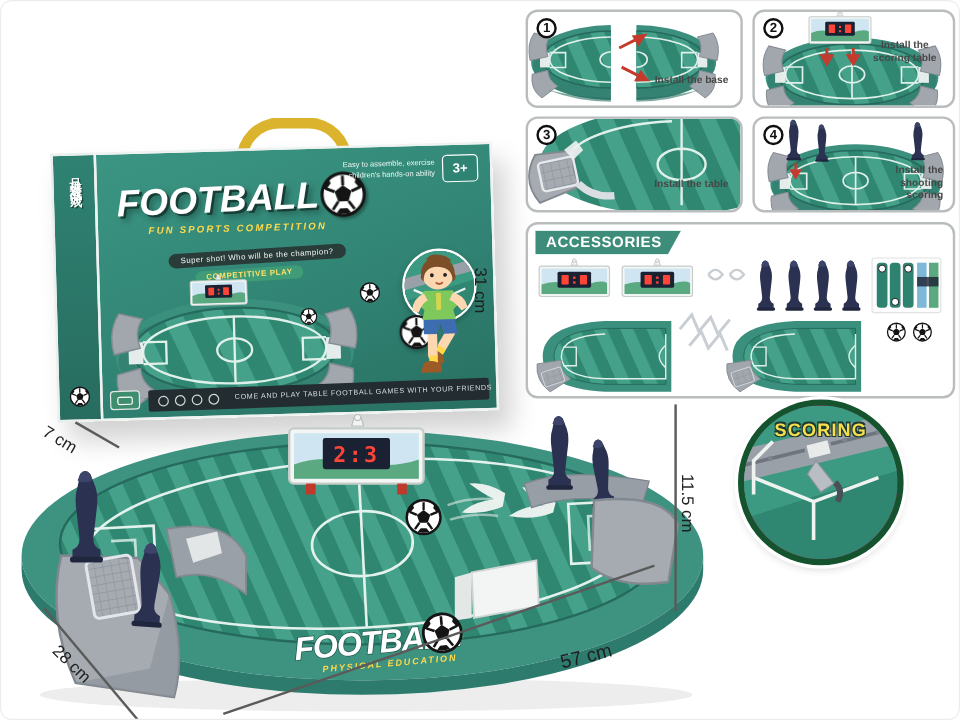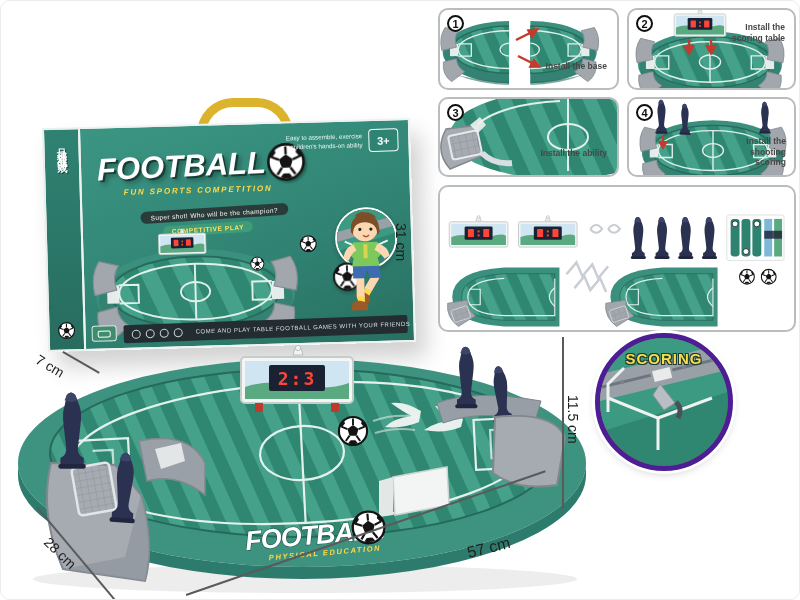--- a/index.html
+++ b/index.html
@@ -54,37 +54,37 @@
   .cert-icon{width:9px;height:9px;border:1px solid #cfd8d4;border-radius:50%;flex:0 0 auto;}
   .strip-text{color:#d8dee0;font-size:6px;letter-spacing:.5px;margin-left:8px;white-space:nowrap;}
 
   
   .step{position:absolute;background:#fff;border:2px solid #b9bdbd;border-radius:10px;overflow:hidden;}
   .step svg{position:absolute;inset:0;width:100%;height:100%;}
   .step-num{position:absolute;left:7px;top:5px;width:17px;height:17px;border-radius:50%;border:2.5px solid #101010;
             background:#fff;color:#101010;font-weight:bold;font-size:11px;display:flex;align-items:center;justify-content:center;z-index:2;}
   .step-caption{position:absolute;font-size:8.5px;font-weight:bold;color:#474747;z-index:2;line-height:1.25;}
   .cap-br{right:10px;bottom:16px;text-align:right;}
-  .cap-tr{right:9px;top:12px;width:62px;text-align:right;}
+  .cap-tr{right:9px;top:22px;width:62px;text-align:center;}
   .cap-br2{right:8px;bottom:7px;width:66px;text-align:right;}
 
   
   .accessories{position:absolute;left:437px;top:184px;width:358px;height:147px;background:#fff;
                border:2px solid #b9bdbd;border-radius:10px;overflow:hidden;}
   .acc-header{position:absolute;left:6px;top:5px;background:#3e8d7a;color:#fff;font-weight:800;font-size:12.5px;
               letter-spacing:.5px;padding:3px 16px 3px 9px;z-index:2;
               clip-path:polygon(0 0,100% 0,calc(100% - 11px) 100%,0 100%);}
   .acc-art{position:absolute;left:4px;right:4px;top:26px;bottom:2px;}
 
   
   .product-svg{position:absolute;left:4px;top:344px;width:602px;height:254px;}
 
   
-  .scoring{position:absolute;left:594px;top:332px;width:138px;height:138px;border-radius:50%;
-           border:5px solid #4c1d95;box-shadow:0 0 0 3px #fff,0 3px 8px rgba(0,0,0,.18);overflow:hidden;background:#be185d;}
+  .scoring{position:absolute;left:614px;top:332px;width:138px;height:138px;border-radius:50%;
+           border:5px solid #14532d;box-shadow:0 0 0 3px #fff,0 3px 8px rgba(0,0,0,.18);overflow:hidden;background:#be185d;}
   .scoring svg{position:absolute;inset:0;width:100%;height:100%;}
   .scoring-label{position:absolute;top:12px;left:0;right:0;text-align:center;color:#f7df4b;font-weight:800;
                  font-size:15px;letter-spacing:1px;z-index:2;
                  text-shadow:1px 1px 0 #1d3a33,-1px 1px 0 #1d3a33,1px -1px 0 #1d3a33,-1px -1px 0 #1d3a33;}
 </style>
 </head>
 <body>
 
 <div class="stage">
 
@@ -304,39 +304,40 @@
       <g stroke="#e9f6f1" stroke-width="2" fill="none" opacity=".95">
         <path d="M120,2 a100,36 0 0 0 -88,34"></path>
         <line x1="128" y1="0" x2="128" y2="72"></line>
         <ellipse cx="128" cy="38" rx="20" ry="13"></ellipse>
       </g>
       <path d="M6,30 Q-6,52 10,70 L44,56 Q34,42 40,26 Z" fill="#a6abb2" stroke="#82888f" stroke-width="1.5"></path>
       <rect x="10" y="34" width="30" height="24" rx="3" fill="url(#net)" stroke="#e6e9ec" stroke-width="2" transform="rotate(-12 25 46)"></rect>
       <path d="M42,54 q12,12 30,10" stroke="#d9dee2" stroke-width="6" fill="none"></path>
       <path d="M30,26 l10,-8 6,8 -8,8 z" fill="#eef2f1" opacity=".9"></path>
     </svg>
-    <span class="step-caption cap-br">Install the ability</span>
+    <span class="step-caption cap-br">Install the table</span>
   </div>
 
   <div class="step" style="left:626px;top:96px;width:169px;height:80px;">
     <span class="step-num">4</span>
     <svg viewBox="0 0 165 76">
       <use href="#minitable" x="10" y="16" width="148" height="78"></use>
       <use href="#handle" x="24" y="0" width="16" height="35"></use>
       <use href="#handle" x="48" y="4" width="15" height="32"></use>
       <use href="#handle" x="128" y="2" width="15" height="33"></use>
       <g stroke="#c43b2e" stroke-width="2" fill="#c43b2e">
         <line x1="34" y1="37" x2="34" y2="44"></line>
           <polygon points="34,49 30.5,43 37.5,43"></polygon>
       </g>
     </svg>
     <span class="step-caption cap-br2">Install the shooting scoring</span>
   </div>
 
   <div class="accessories">
+    <div class="acc-header">ACCESSORIES</div>
     <svg class="acc-art" viewBox="0 0 350 118">
       <use href="#sboard" x="4" y="2" width="62" height="38"></use>
       <use href="#sboard" x="74" y="2" width="62" height="38"></use>
       <g stroke="#c8cdd2" stroke-width="2" fill="none">
         <path d="M148,16 q6,-8 12,0 q-6,8 -12,0"></path>
           <path d="M166,16 q6,-8 12,0 q-6,8 -12,0"></path>
       </g>
       <use href="#handle" x="186" y="2" width="20" height="46"></use>
       <use href="#handle" x="210" y="2" width="20" height="46"></use>
       <use href="#handle" x="234" y="2" width="20" height="46"></use>

